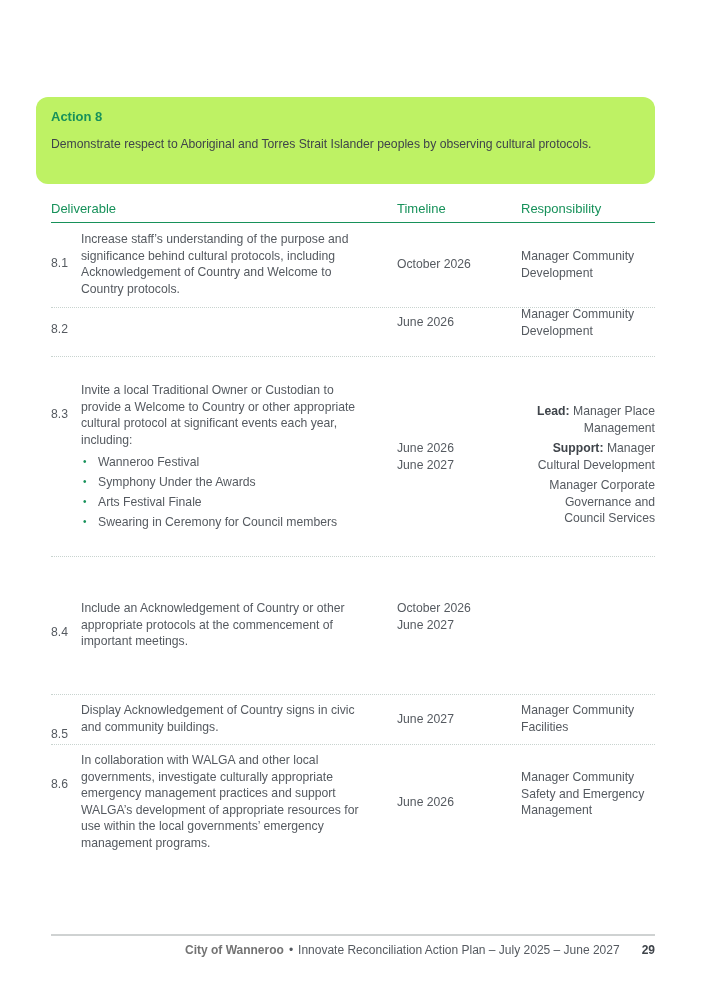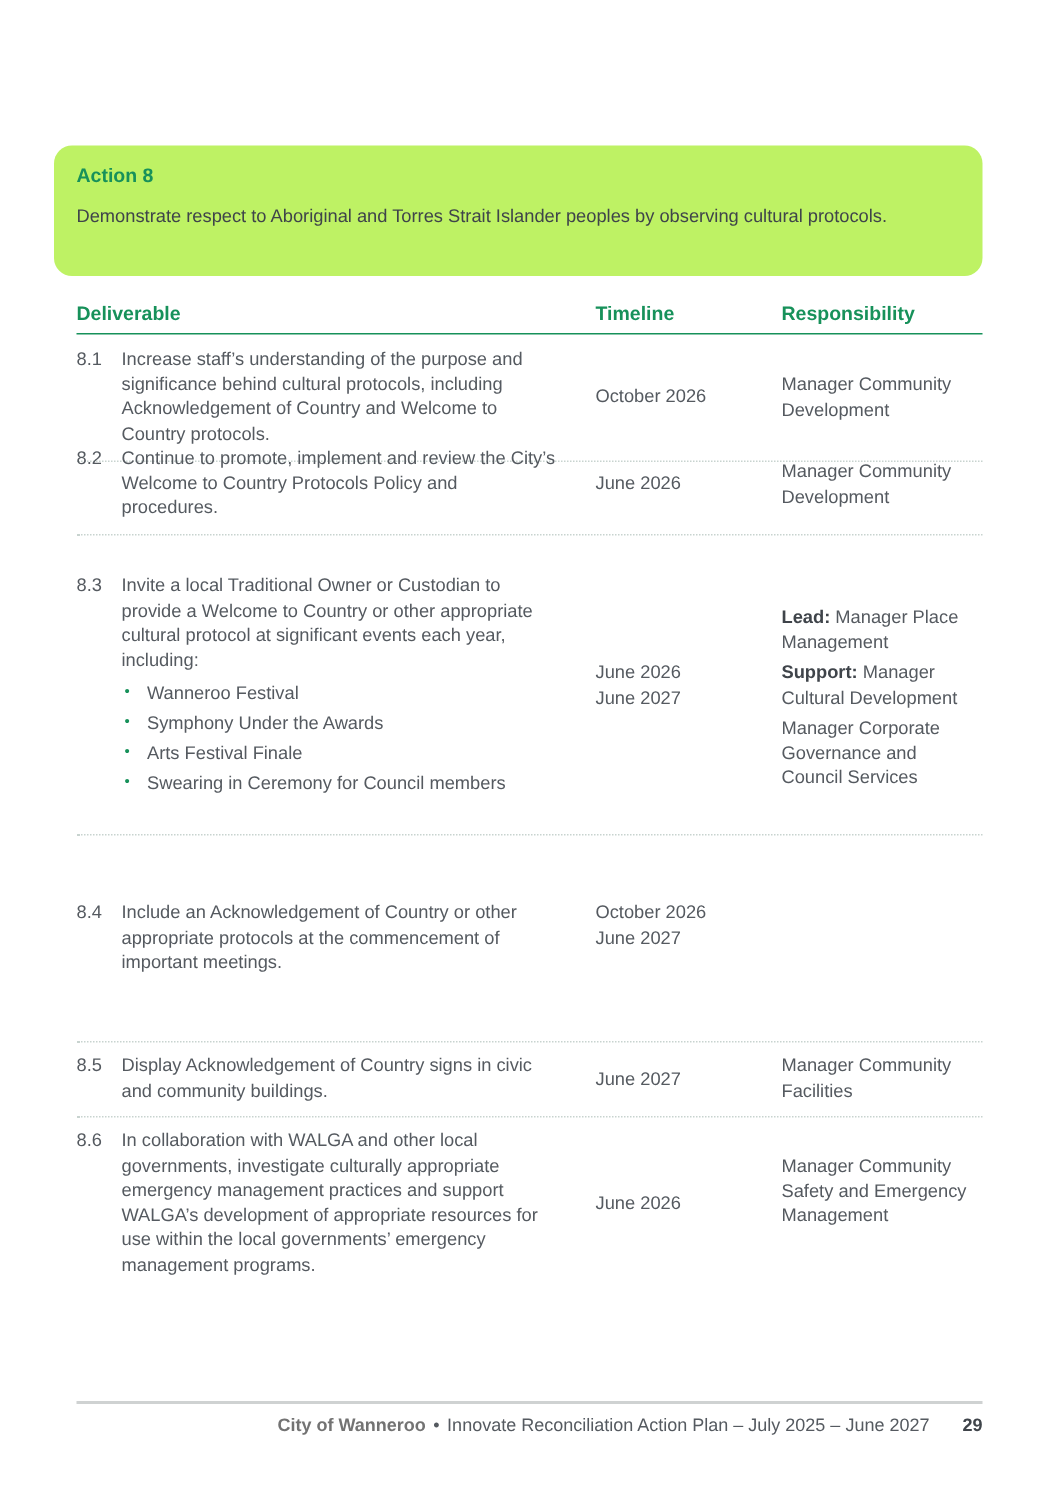--- a/index.html
+++ b/index.html
@@ -9,30 +9,30 @@
   .action-box {
     position: absolute; left: 36px; top: 97px; width: 619px; height: 87px;
     background: #bef264; border-radius: 12px; padding: 12px 15px;
   }
   .action-title { color: #17915a; font-weight: bold; font-size: 13px; line-height: 16px; margin-bottom: 11px; }
   .action-desc { color: #3f444a; font-size: 12.2px; line-height: 16.5px; }
 
   .table-head {
     position: absolute; left: 51px; top: 199px; width: 604px; height: 24px;
     border-bottom: 1.5px solid #17915a;
-    font-size: 13px; font-weight: bold; color: #17915a;
+    font-size: 13px; font-weight: normal; color: #17915a;
   }
   .table-head span { position: absolute; top: 2px; }
   .th-deliv { left: 0; }
   .th-time { left: 346px; }
   .th-resp { left: 470px; }
 
   .row { position: absolute; left: 51px; width: 604px; border-bottom: 1px dotted #c8d3cf; font-size: 12.2px; line-height: 16.5px; color: #555a60; }
   .row.last { border-bottom: none; }
-  .num { position: absolute; left: 0; }
+  .num { position: absolute; left: 0; margin-top: 24px; }
   .deliv { position: absolute; left: 30px; width: 290px; }
   .time { position: absolute; left: 346px; width: 110px; }
   .resp { position: absolute; left: 470px; width: 134px; }
   .resp b { color: #3f444a; font-weight: bold; }
   .resp p { margin-bottom: 4px; }
   .deliv ul { list-style: none; margin-top: 4px; }
   .deliv li { position: relative; padding-left: 17px; line-height: 20px; }
   .deliv li::before { content: "•"; color: #17915a; position: absolute; left: 2px; top: 0; font-size: 10px; }
 
   .footer-line { position: absolute; left: 51px; top: 934px; width: 604px; height: 1.5px; background: #cfd2d2; }
@@ -59,21 +59,20 @@
   <span class="num">8.1</span>
   <div class="deliv">Increase staff’s understanding of the purpose and significance behind cultural protocols, including Acknowledgement of Country and Welcome to Country protocols.</div>
   <div class="time" style="top:25px;">
     <div>October 2026</div>
   </div>
   <div class="resp" style="top:17px;">Manager Community Development</div>
 </div>
 
 <div class="row" style="top:297px;height:60px;">
   <span class="num">8.2</span>
-  <div class="deliv">Continue to promote, implement and review the City’s Welcome to Country Protocols Policy and procedures.</div>
   <div class="time" style="top:17px;">
     <div>June 2026</div>
   </div>
   <div class="resp" style="top:9px;">Manager Community Development</div>
 </div>
 
 <div class="row" style="top:382px;height:175px;">
   <span class="num">8.3</span>
   <div class="deliv">
     <div>Invite a local Traditional Owner or Custodian to provide a Welcome to Country or other appropriate cultural protocol at significant events each year, including:</div>
@@ -81,21 +80,21 @@
       <li>Wanneroo Festival</li>
       <li>Symphony Under the Awards</li>
       <li>Arts Festival Finale</li>
       <li>Swearing in Ceremony for Council members</li>
     </ul>
   </div>
   <div class="time" style="top:58px;">
     <div>June 2026</div>
     <div>June 2027</div>
   </div>
-  <div class="resp" style="top:21px;">
+  <div class="resp" style="top:21px;text-align:right;">
     <p><b>Lead:</b> <span>Manager Place Management</span></p>
     <p><b>Support:</b> <span>Manager Cultural Development</span></p>
     <p>Manager Corporate Governance and Council Services</p>
   </div>
 </div>
 
 <div class="row" style="top:564px;height:131px;">
   <span class="num" style="top:36px;">8.4</span>
   <div class="deliv" style="top:36px;">Include an Acknowledgement of Country or other appropriate protocols at the commencement of important meetings.</div>
   <div class="time" style="top:36px;">

